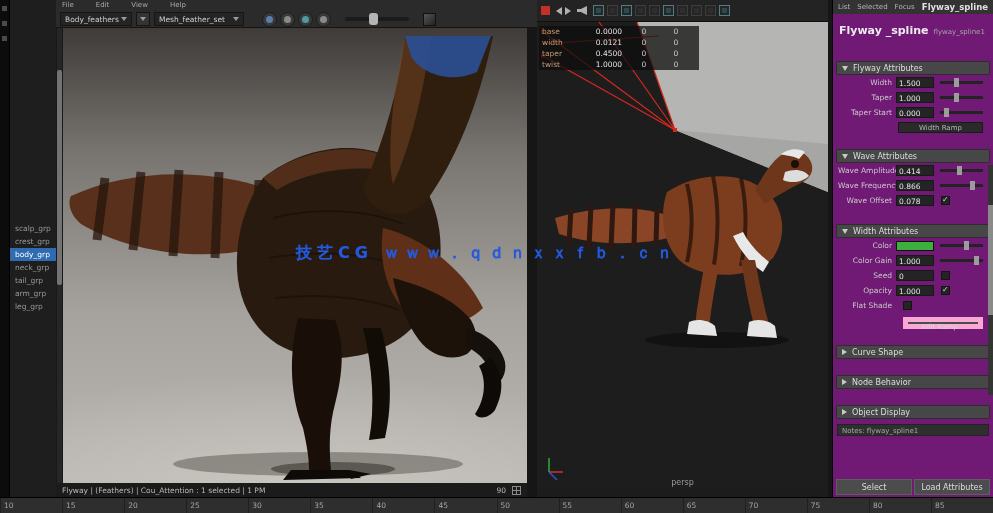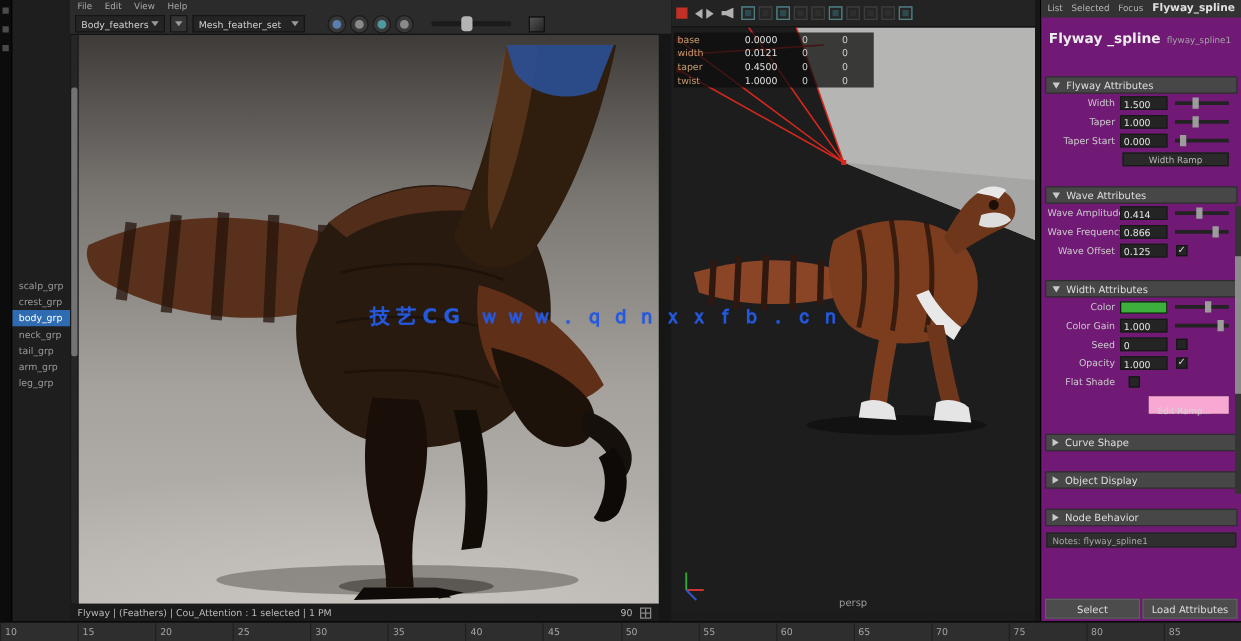--- a/index.html
+++ b/index.html
@@ -13,21 +13,21 @@
   .strip-dot { width:5px; height:5px; background:#4a4a4a; }
 
   
   .left-sidebar { position:absolute; left:10px; top:0; width:46px; height:497px; background:#1e1e1e; }
   .sidebar-items { margin-top:222px; }
   .sb-item { height:13px; line-height:13px; font-size:7.5px; color:#999; padding-left:5px; white-space:nowrap; overflow:hidden; cursor:default; }
   .sb-item.selected { background:#2f6bb0; color:#fff; }
 
   
   .toolbar { position:absolute; left:56px; top:0; width:481px; height:28px; background:#2b2b2b; border-bottom:1px solid #141414; }
-  .menubar { height:10px; display:flex; gap:10px; padding:1px 6px 0; font-size:7px; color:#a8a8a8; }
+  .menubar { height:10px; display:flex; gap:22px; padding:1px 6px 0; font-size:7px; color:#a8a8a8; }
   .menu-item { cursor:default; }
   .controls { height:18px; display:flex; align-items:center; gap:4px; padding:0 4px; }
   .dropdown { width:72px; height:14px; background:#242424; border:1px solid #151515; display:flex; align-items:center; justify-content:space-between;
     padding:0 4px; font-size:7.5px; color:#cfcfcf; }
   .dropdown.wide { width:90px; }
   .caret { width:0; height:0; border-left:3px solid transparent; border-right:3px solid transparent; border-top:4px solid #9a9a9a; }
   .mini-btn { width:14px; height:14px; background:#343434; border:1px solid #151515; display:flex; align-items:center; justify-content:center; }
   .tool-icons { display:flex; gap:3px; margin-left:14px; }
   .tool-icon { width:15px; height:15px; border-radius:8px; background:#383838; border:1px solid #1c1c1c; position:relative; }
   .tool-icon::after { content:""; position:absolute; left:3px; top:3px; width:7px; height:7px; border-radius:4px; background:#8a8a8a; }
@@ -81,22 +81,22 @@
   .arr-r { width:0; height:0; border-top:3.5px solid transparent; border-bottom:3.5px solid transparent; border-left:5px solid #c9c9c9; }
   .field-row { display:flex; align-items:center; height:15px; padding-left:2px; }
   .f-label { width:58px; text-align:right; font-size:7.5px; color:#c9c9c9; padding-right:4px; white-space:nowrap; overflow:hidden; }
   .f-input { width:38px; height:11px; line-height:11px; background:#242424; border:1px solid #181818; font-size:7.5px; color:#e4e4e4; padding:0 2px; }
   .f-slider { flex:1; height:3px; background:#232323; margin:0 7px 0 6px; position:relative; }
   .f-handle { position:absolute; left:32%; top:-3px; width:5px; height:9px; background:#9c9c9c; }
   .swatch { width:38px; height:10px; background:#3caf3c; border:1px solid #111; }
   .checkbox { width:9px; height:9px; background:#242424; border:1px solid #141414; margin-left:7px; position:relative; }
   .checkbox.checked::after { content:"✓"; position:absolute; left:0; top:-2px; font-size:8px; color:#ddd; }
   .ramp-btn { margin:2px 7px 2px 62px; height:11px; line-height:11px; background:#2a2a2a; border:1px solid #191919; font-size:7px; color:#b8b8b8; text-align:center; }
-  .mini-right-btn { margin:4px 7px 2px auto; width:64px; height:12px; line-height:11px; background:#4c4c4c; border:7px solid #f9a8d4;
-    font-size:7px; color:#d5d5d5; text-align:left; }
+  .mini-right-btn { margin:4px 7px 2px auto; width:80px; height:12px; line-height:11px; background:#4c4c4c; border:5px solid #f9a8d4;
+    font-size:7px; color:#d5d5d5; text-align:center; }
   .notes-bar { margin:5px 1px 0; height:12px; line-height:12px; background:#2f2f2f; border:1px solid #222; font-size:7px; color:#a9a9a9;
     padding:0 4px; white-space:nowrap; overflow:hidden; }
   .ae-buttons { height:20px; display:flex; gap:2px; padding:2px 3px; }
   .ae-buttons button { flex:1; background:#4c4c4c; border:1px solid #5e5e5e; color:#ddd; font-size:8px; font-family:inherit; white-space:nowrap; overflow:hidden; }
   .ae-scroll { position:absolute; right:0; top:120px; width:5px; height:230px; background:#343434; }
   .ae-scroll .thumb { width:5px; height:110px; margin-top:40px; background:#8a8a8a; }
 
   
   .timeline { position:absolute; left:0; top:497px; width:993px; height:16px; background:#2e2e2e; border-top:1px solid #000; display:flex; }
   .tick { flex:1; border-left:1px solid #202020; font-size:7.5px; color:#a5a5a5; line-height:15px; padding-left:3px; overflow:hidden; }
@@ -385,21 +385,21 @@
       </div>
       <div class="field-row">
         <span class="f-label">Wave Frequency</span>
         <span class="f-input">0.866</span>
         <span class="f-slider">
             <span class="f-handle" style="left:70%"></span>
           </span>
       </div>
       <div class="field-row">
         <span class="f-label">Wave Offset</span>
-        <span class="f-input">0.125</span>
+        <span class="f-input">0.078</span>
         <span class="checkbox checked"></span>
       </div>
 
       <div class="section-header">
         <span class="arr-d"></span>
         <span>Width Attributes</span>
       </div>
       <div class="field-row">
         <span class="f-label">Color</span>
         <span class="swatch"></span>
@@ -429,25 +429,25 @@
         <span class="checkbox"></span>
       </div>
       <div class="mini-right-btn">Edit Ramp...</div>
 
       <div class="section-header">
         <span class="arr-r"></span>
         <span>Curve Shape</span>
       </div>
       <div class="section-header">
         <span class="arr-r"></span>
+        <span>Node Behavior</span>
+      </div>
+      <div class="section-header">
+        <span class="arr-r"></span>
         <span>Object Display</span>
-      </div>
-      <div class="section-header">
-        <span class="arr-r"></span>
-        <span>Node Behavior</span>
       </div>
 
       <div class="notes-bar">Notes: flyway_spline1</div>
 
       <div class="ae-scroll">
           <div class="thumb"></div>
         </div>
     </div>
 
     <div class="ae-buttons">

